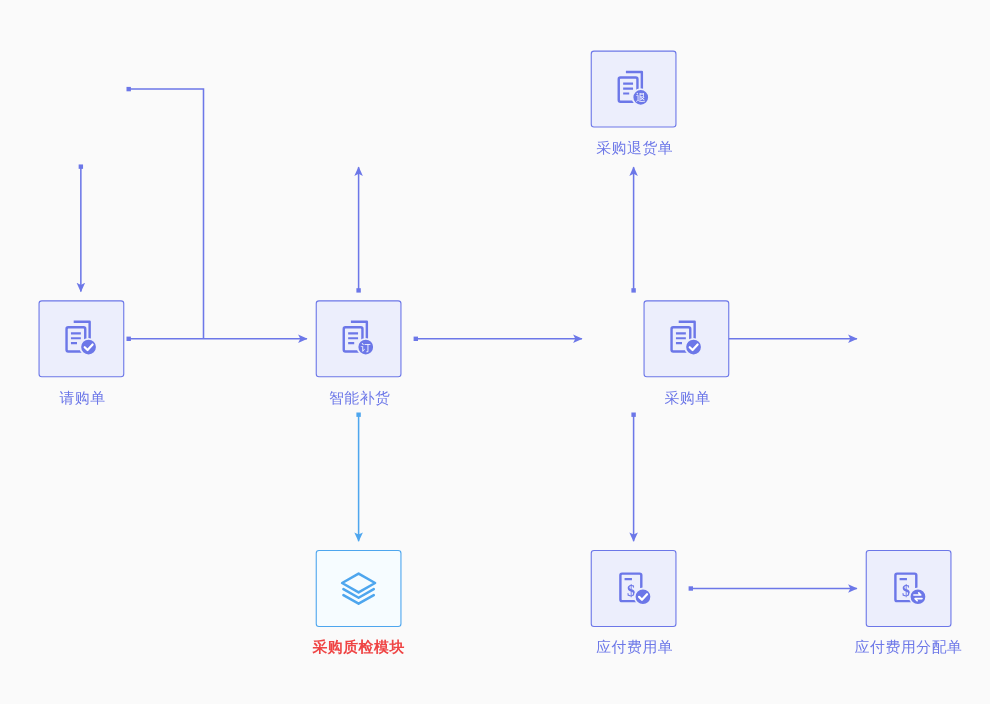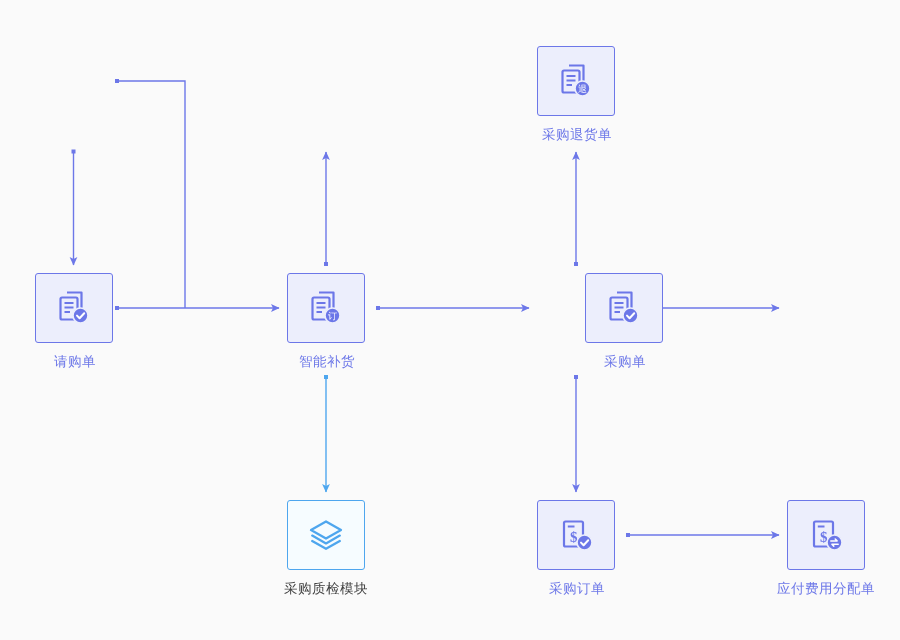--- a/index.html
+++ b/index.html
@@ -49,21 +49,22 @@
   .node-label {
     margin-top: 12px;
     text-align: center;
     font-size: 13.5px;
     line-height: 1;
     color: #6c77e8;
     white-space: nowrap;
     letter-spacing: 0.5px;
   }
   .node-label.accent-cyan {
-    color: #404040;
+    color: #ef4444;
+    font-weight: bold;
   }
   .node-label.wide {
     width: 160px;
     margin-left: -41px;
   }
   svg.icon {
     display: block;
   }
 </style>
 </head>
@@ -209,21 +210,21 @@
   <div class="node" style="left:537px; top:500px;">
     <div class="node-box">
       <svg class="icon" width="40" height="40" viewBox="0 0 40 40">
         <rect x="8" y="6.5" width="19" height="25" rx="1.5" fill="#eceefc" stroke="#6c77e8" stroke-width="2.2"></rect>
         <line x1="11.8" y1="11.5" x2="18.5" y2="11.5" stroke="#6c77e8" stroke-width="2"></line>
         <text x="17.8" y="26.5" font-family="'Liberation Serif', serif" font-size="15" font-weight="bold" fill="#6c77e8" text-anchor="middle">$</text>
         <circle cx="28.5" cy="27.5" r="7.5" fill="#6c77e8" stroke="#eceefc" stroke-width="1.6"></circle>
         <path d="M25,27.6 l2.6,2.6 l4.6,-5" fill="none" stroke="#ffffff" stroke-width="2" stroke-linecap="round" stroke-linejoin="round"></path>
       </svg>
     </div>
-    <div class="node-label">采购订单</div>
+    <div class="node-label">应付费用单</div>
   </div>
 
   <div class="node" style="left:787px; top:500px;">
     <div class="node-box">
       <svg class="icon" width="40" height="40" viewBox="0 0 40 40">
         <rect x="8" y="6.5" width="19" height="25" rx="1.5" fill="#eceefc" stroke="#6c77e8" stroke-width="2.2"></rect>
         <line x1="11.8" y1="11.5" x2="18.5" y2="11.5" stroke="#6c77e8" stroke-width="2"></line>
         <text x="17.8" y="26.5" font-family="'Liberation Serif', serif" font-size="15" font-weight="bold" fill="#6c77e8" text-anchor="middle">$</text>
         <circle cx="28.5" cy="27.5" r="7.5" fill="#6c77e8" stroke="#eceefc" stroke-width="1.6"></circle>
         <path d="M24.8,25.9 h6.3 l-1.9,-1.9 M32.2,29.2 h-6.3 l1.9,1.9" fill="none" stroke="#ffffff" stroke-width="1.5" stroke-linecap="round" stroke-linejoin="round"></path>

